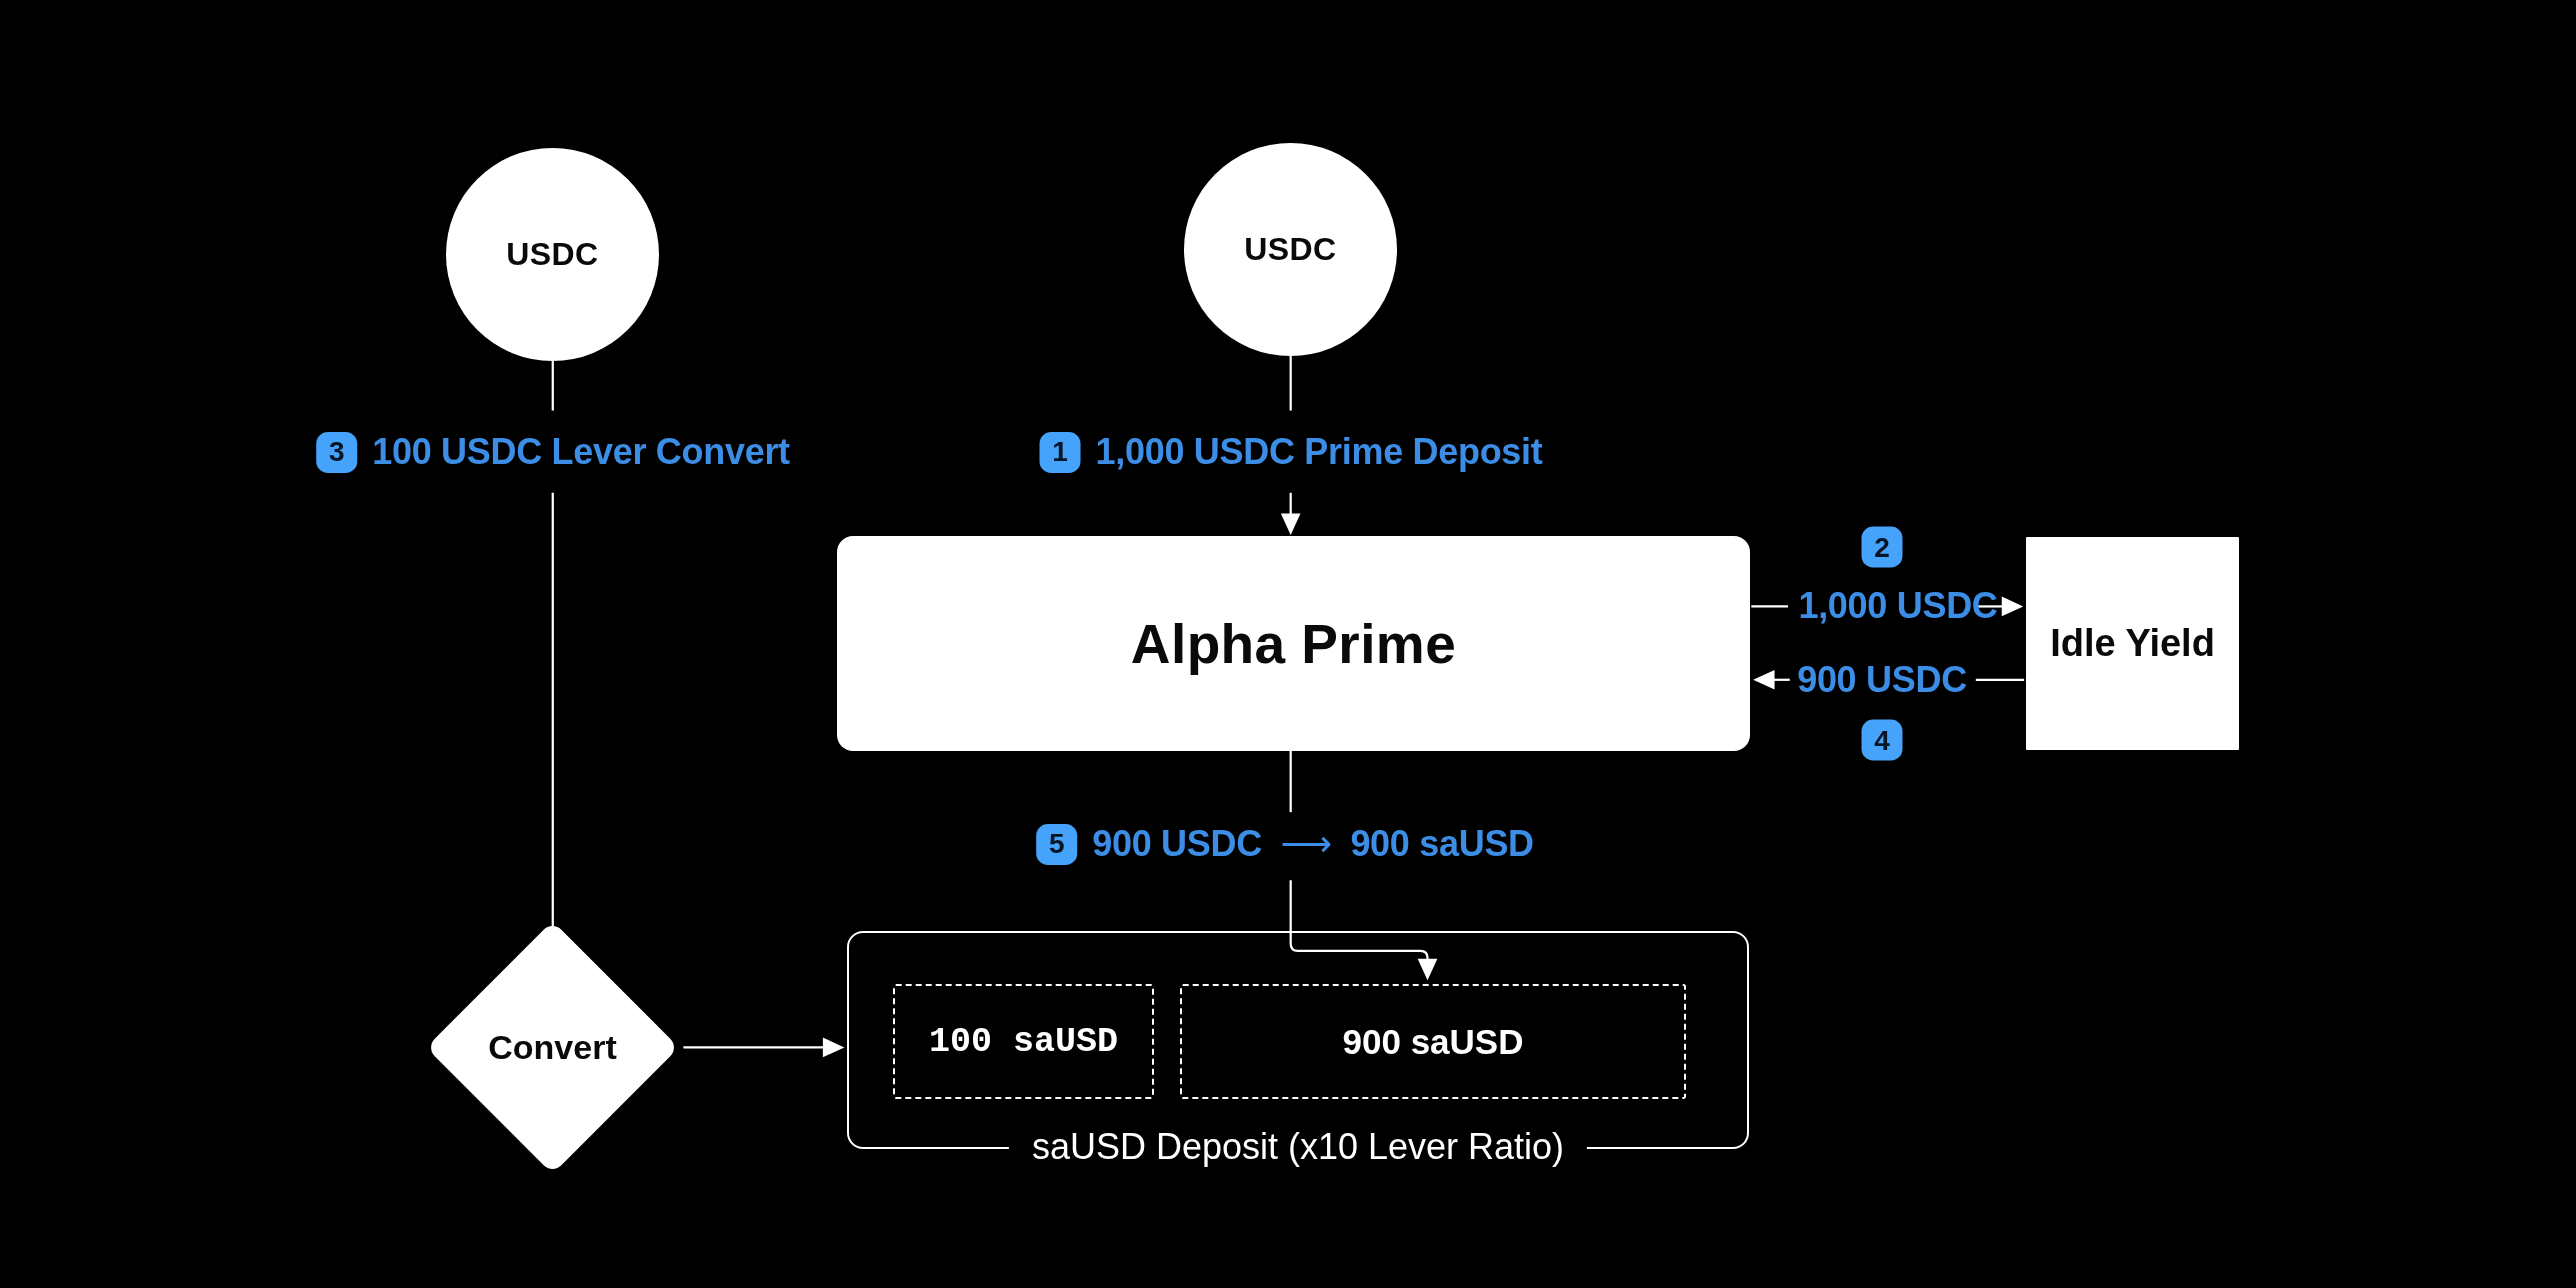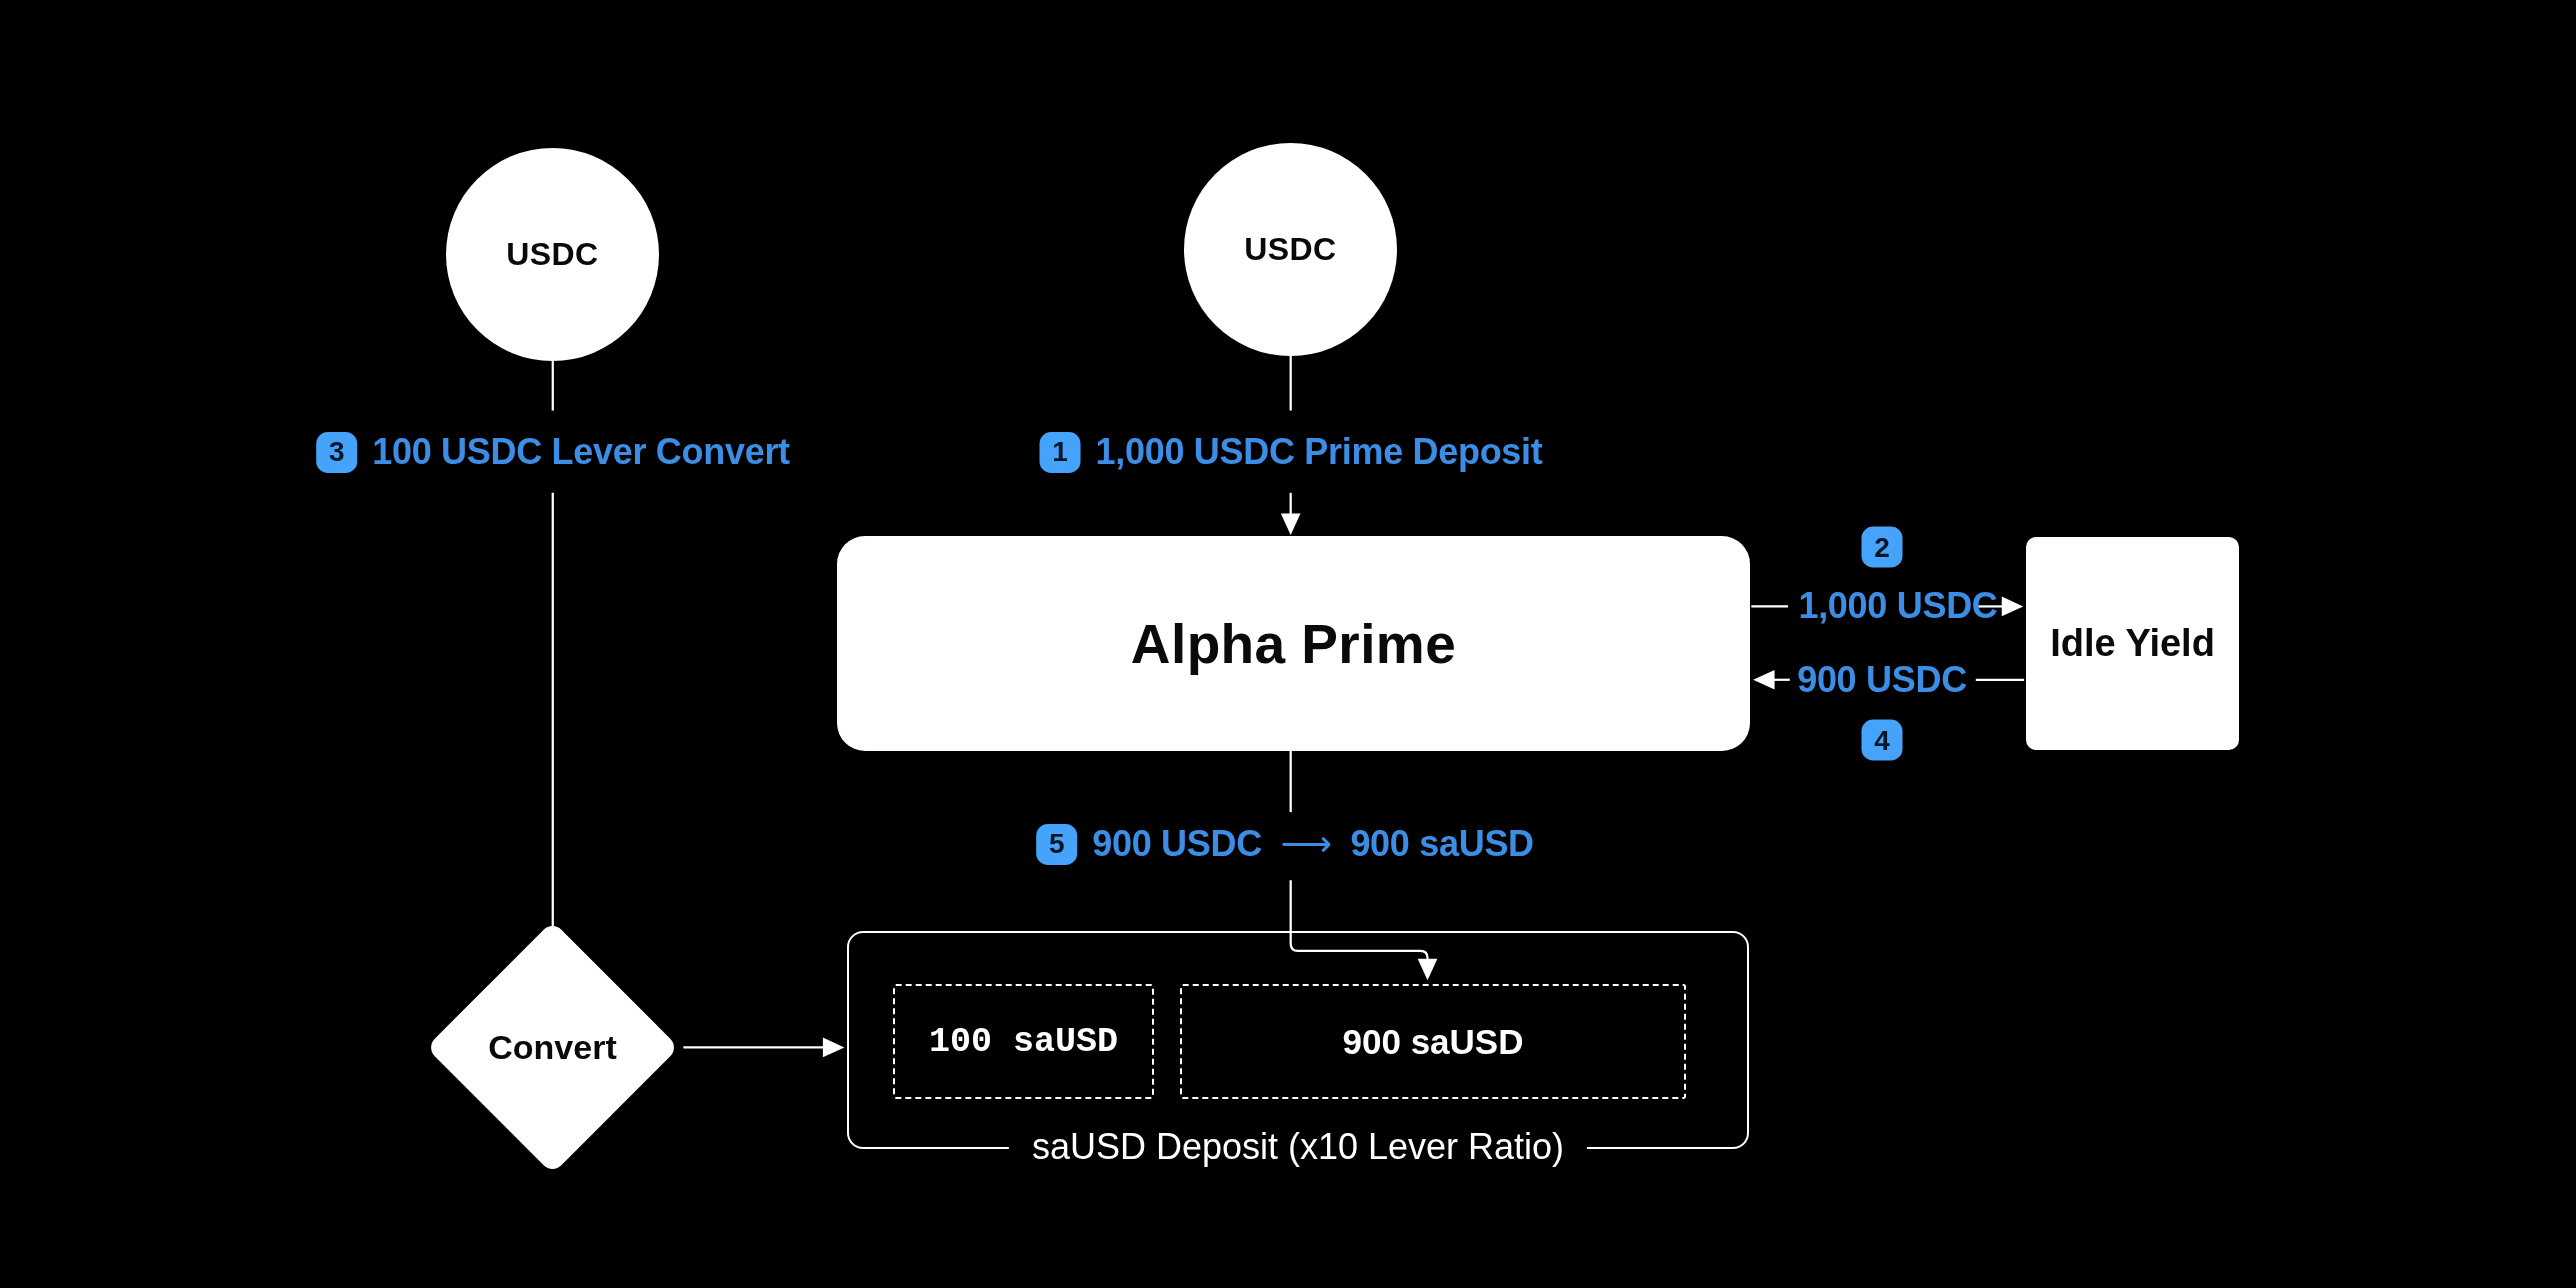--- a/index.html
+++ b/index.html
@@ -23,24 +23,24 @@
   svg.connectors polygon{fill:var(--line);}
 
   .circle-node{
     position:absolute;width:213px;height:213px;border-radius:50%;
     background:var(--node-fill);color:var(--node-text);
     display:flex;align-items:center;justify-content:center;
     font-size:32px;font-weight:700;letter-spacing:0.4px;
   }
   .rect-node{
     position:absolute;background:var(--node-fill);color:var(--node-text);
-    display:flex;align-items:center;justify-content:center;border-radius:28px;text-align:right;
+    display:flex;align-items:center;justify-content:center;border-radius:16px;text-align:right;
   }
   .alpha{left:837px;top:536px;width:913px;height:215px;font-size:55px;font-weight:700;letter-spacing:0.4px;}
-  .idle{left:2026px;top:537px;width:213px;height:213px;border-radius:10px;
+  .idle{left:2026px;top:537px;width:213px;height:213px;border-radius:1px;
         font-size:38px;font-weight:700;text-align:center;line-height:1.26;padding:0 18px;}
 
   .diamond{
     position:absolute;left:463px;top:958px;width:179px;height:179px;
     background:var(--node-fill);border-radius:12.5px;transform:rotate(45deg);
   }
   .diamond .inner{
     position:absolute;inset:0;display:flex;align-items:center;justify-content:center;
     transform:rotate(-45deg);color:var(--node-text);font-size:34px;font-weight:700;
   }

